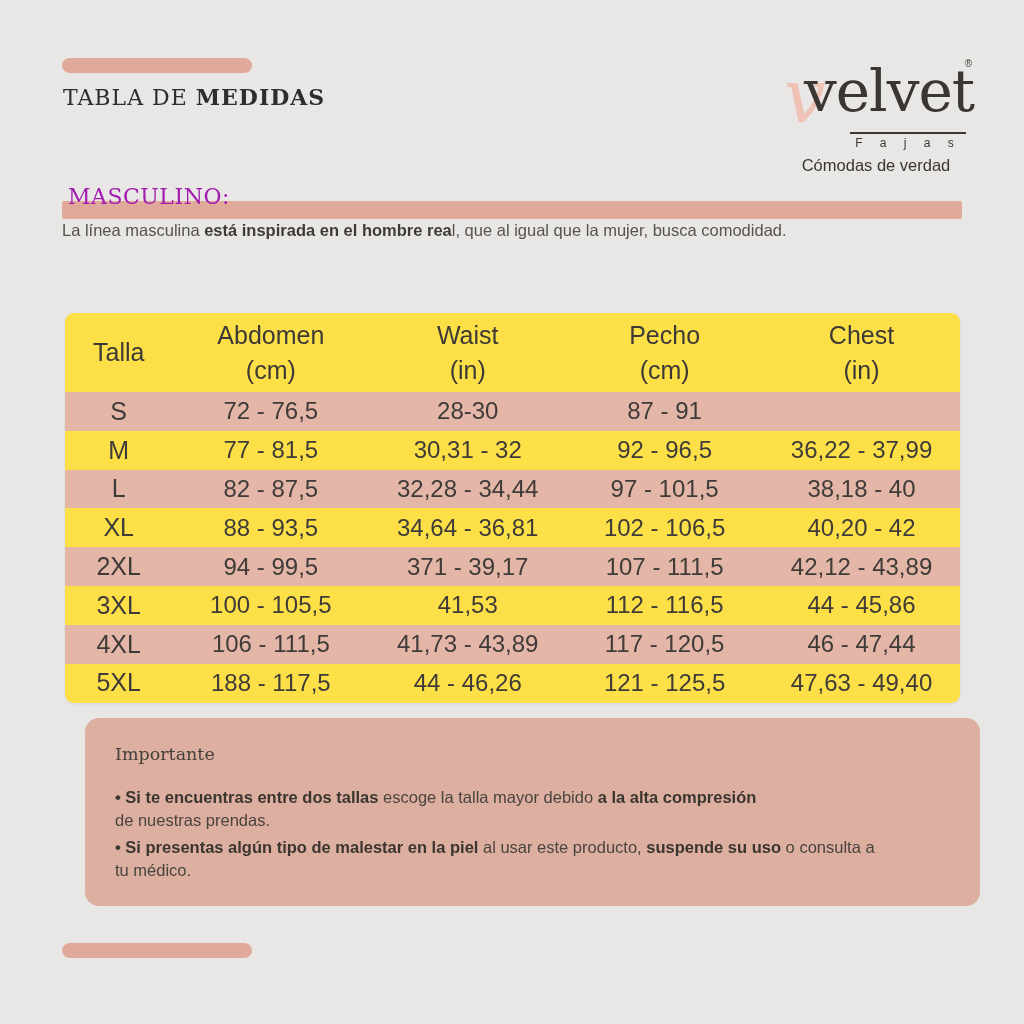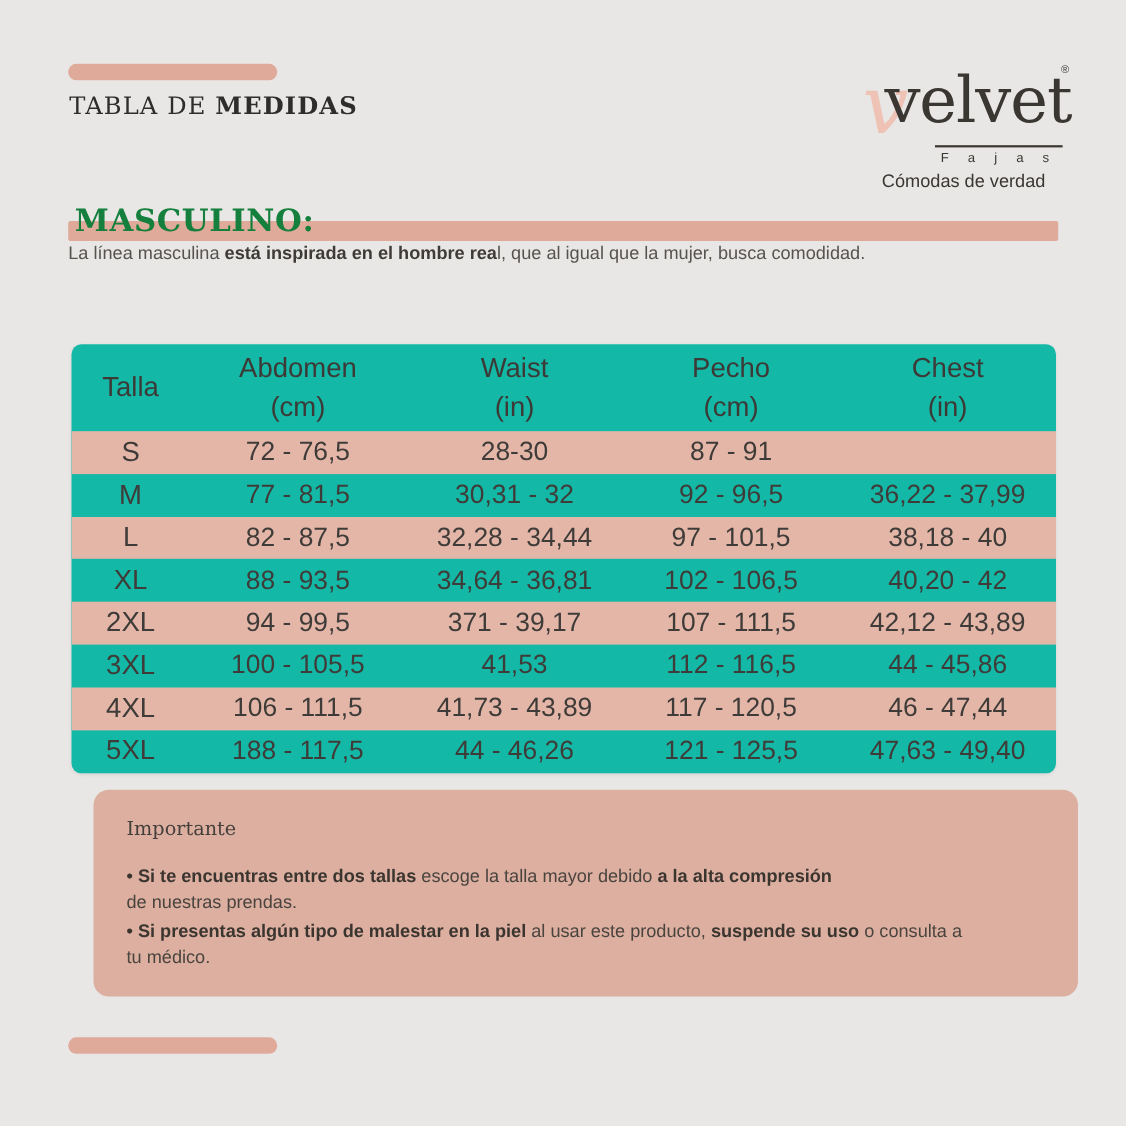--- a/index.html
+++ b/index.html
@@ -25,28 +25,28 @@
     font-size:58px;line-height:62px;color:#3a3632;letter-spacing:-1px;}
   .logo .reg{position:absolute;right:2px;top:6px;font-size:10px;color:#3a3632;}
   .logo .fajas{margin:2px 8px 0 72px;border-top:2px solid #3a3632;padding-top:2px;
     font-size:12px;letter-spacing:7px;color:#3a3632;text-align:center;}
   .logo .tagline{margin-top:6px;font-size:16.5px;color:#3a3632;}
 
   
   .masc-bar{position:absolute;left:62px;top:201px;width:900px;height:18px;
     background:#e0aa9b;border-radius:2px;}
   .masc-heading{position:absolute;left:68px;top:184px;font-family:"DejaVu Serif",serif;
-    font-weight:700;font-size:28px;color:#15803d;letter-spacing:.5px;}
+    font-weight:400;font-size:22px;color:#a21caf;letter-spacing:.5px;}
   .section-desc{position:absolute;left:62px;top:221px;width:900px;
     font-size:16.5px;color:#57534f;white-space:pre-wrap;}
   .section-desc b{color:#3f3c38;}
 
   
   .size-table{position:absolute;left:65px;top:313px;width:895px;height:390px;
-    background:#14b8a6;border-radius:9px;overflow:hidden;
+    background:#fde047;border-radius:9px;overflow:hidden;
     box-shadow:0 1px 3px rgba(0,0,0,.07);}
   .t-row{display:flex;align-items:center;}
   .t-head{height:79px;color:#3c3936;}
   .t-head .cell{font-size:25px;line-height:1.4;}
   .t-body{height:38.8px;font-size:24px;color:#3e3b38;}
   .t-body.pink{background:#e4b6a8;}
   .cell{text-align:center;}
   .c-talla{flex:0 0 12%;}
   .c-abd{flex:0 0 22%;}
   .c-waist{flex:0 0 22%;}

